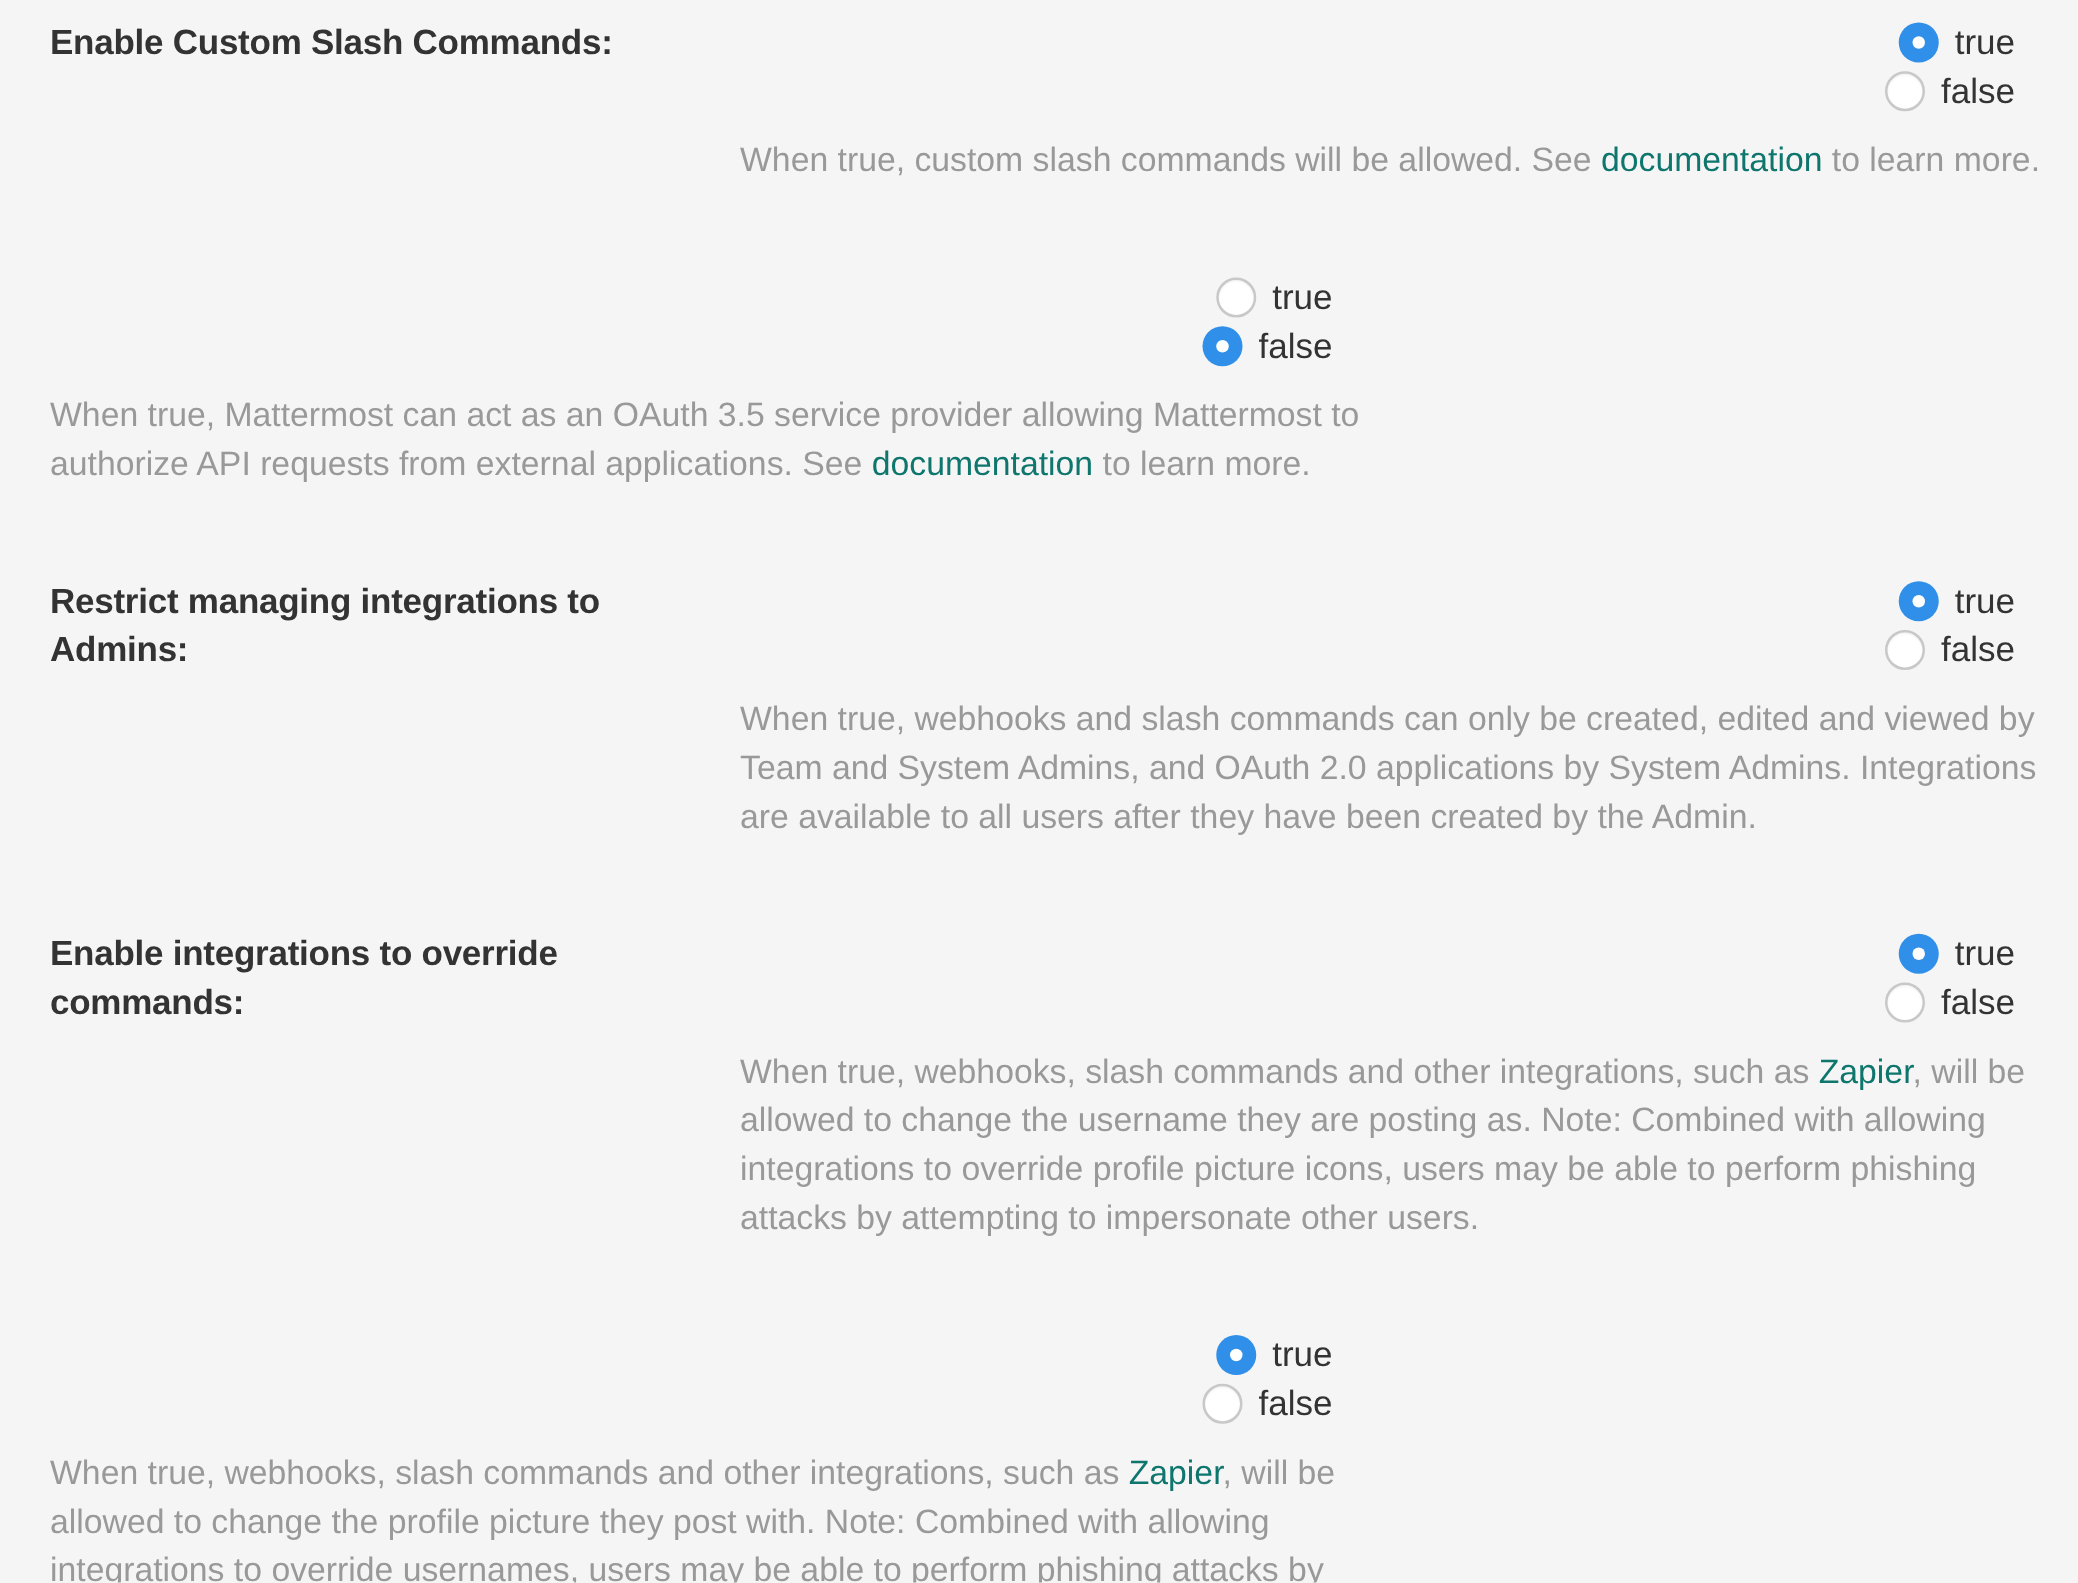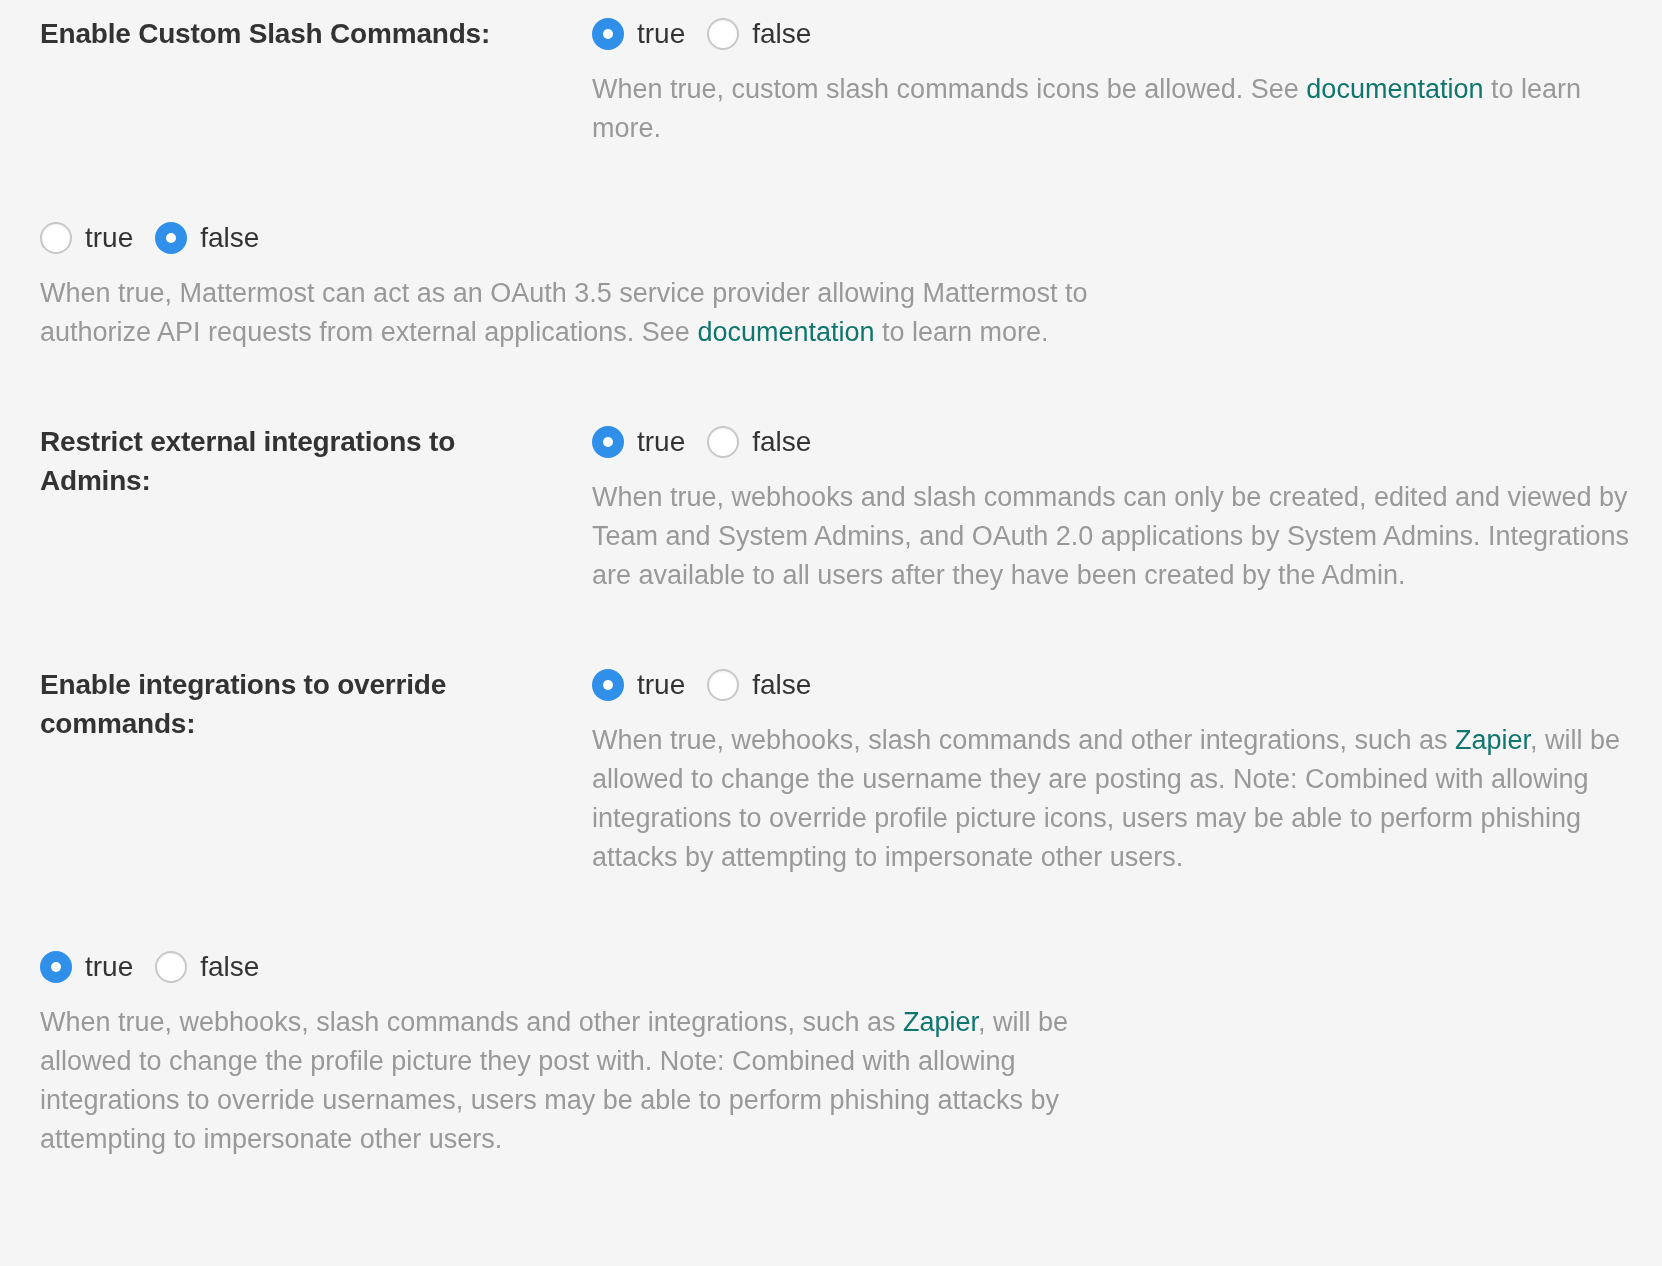--- a/index.html
+++ b/index.html
@@ -15,21 +15,21 @@
     width:552px;
     min-width:552px;
     padding-right:30px;
     font-size:28px;
     font-weight:bold;
     line-height:39px;
     color:#333333;
     letter-spacing:-0.2px;
   }
   .control-content { flex:1; max-width:1048px; }
-  .radio-row { display:flex; align-items:flex-end; line-height:39px; }
+  .radio-row { display:flex; align-items:flex-end; line-height:39px;flex-direction:column; }
   .radio-option {
     display:flex; align-items:center;
     font-size:28px; color:#333333;
     cursor:pointer; margin-right:22px;
   }
   .radio {
     width:32px; height:32px; border-radius:50%;
     background:#ffffff; border:2px solid #c8c8c8;
     margin-right:13px; position:relative; flex:0 0 auto;
     box-shadow:inset 0 1px 2px rgba(0,0,0,0.06);
@@ -59,42 +59,42 @@
       <div class="radio-row">
         <label class="radio-option">
           <span class="radio checked"></span>
           <span>true</span>
         </label>
         <label class="radio-option">
           <span class="radio"></span>
           <span>false</span>
         </label>
       </div>
-      <div class="help-text"><span>When true, custom slash commands icons be allowed. See </span><a class="help-link" href="#">documentation</a><span> to learn more.</span></div>
+      <div class="help-text"><span>When true, custom slash commands will be allowed. See </span><a class="help-link" href="#">documentation</a><span> to learn more.</span></div>
     </div>
   </div>
 
   <div class="form-group">
     <div class="control-content">
       <div class="radio-row">
         <label class="radio-option">
           <span class="radio"></span>
           <span>true</span>
         </label>
         <label class="radio-option">
           <span class="radio checked"></span>
           <span>false</span>
         </label>
       </div>
       <div class="help-text"><span>When true, Mattermost can act as an OAuth 3.5 service provider allowing Mattermost to authorize API requests from external applications. See </span><a class="help-link" href="#">documentation</a><span> to learn more.</span></div>
     </div>
   </div>
 
   <div class="form-group">
-    <label class="control-label">Restrict external integrations to Admins:</label>
+    <label class="control-label">Restrict managing integrations to Admins:</label>
     <div class="control-content">
       <div class="radio-row">
         <label class="radio-option">
           <span class="radio checked"></span>
           <span>true</span>
         </label>
         <label class="radio-option">
           <span class="radio"></span>
           <span>false</span>
         </label>

